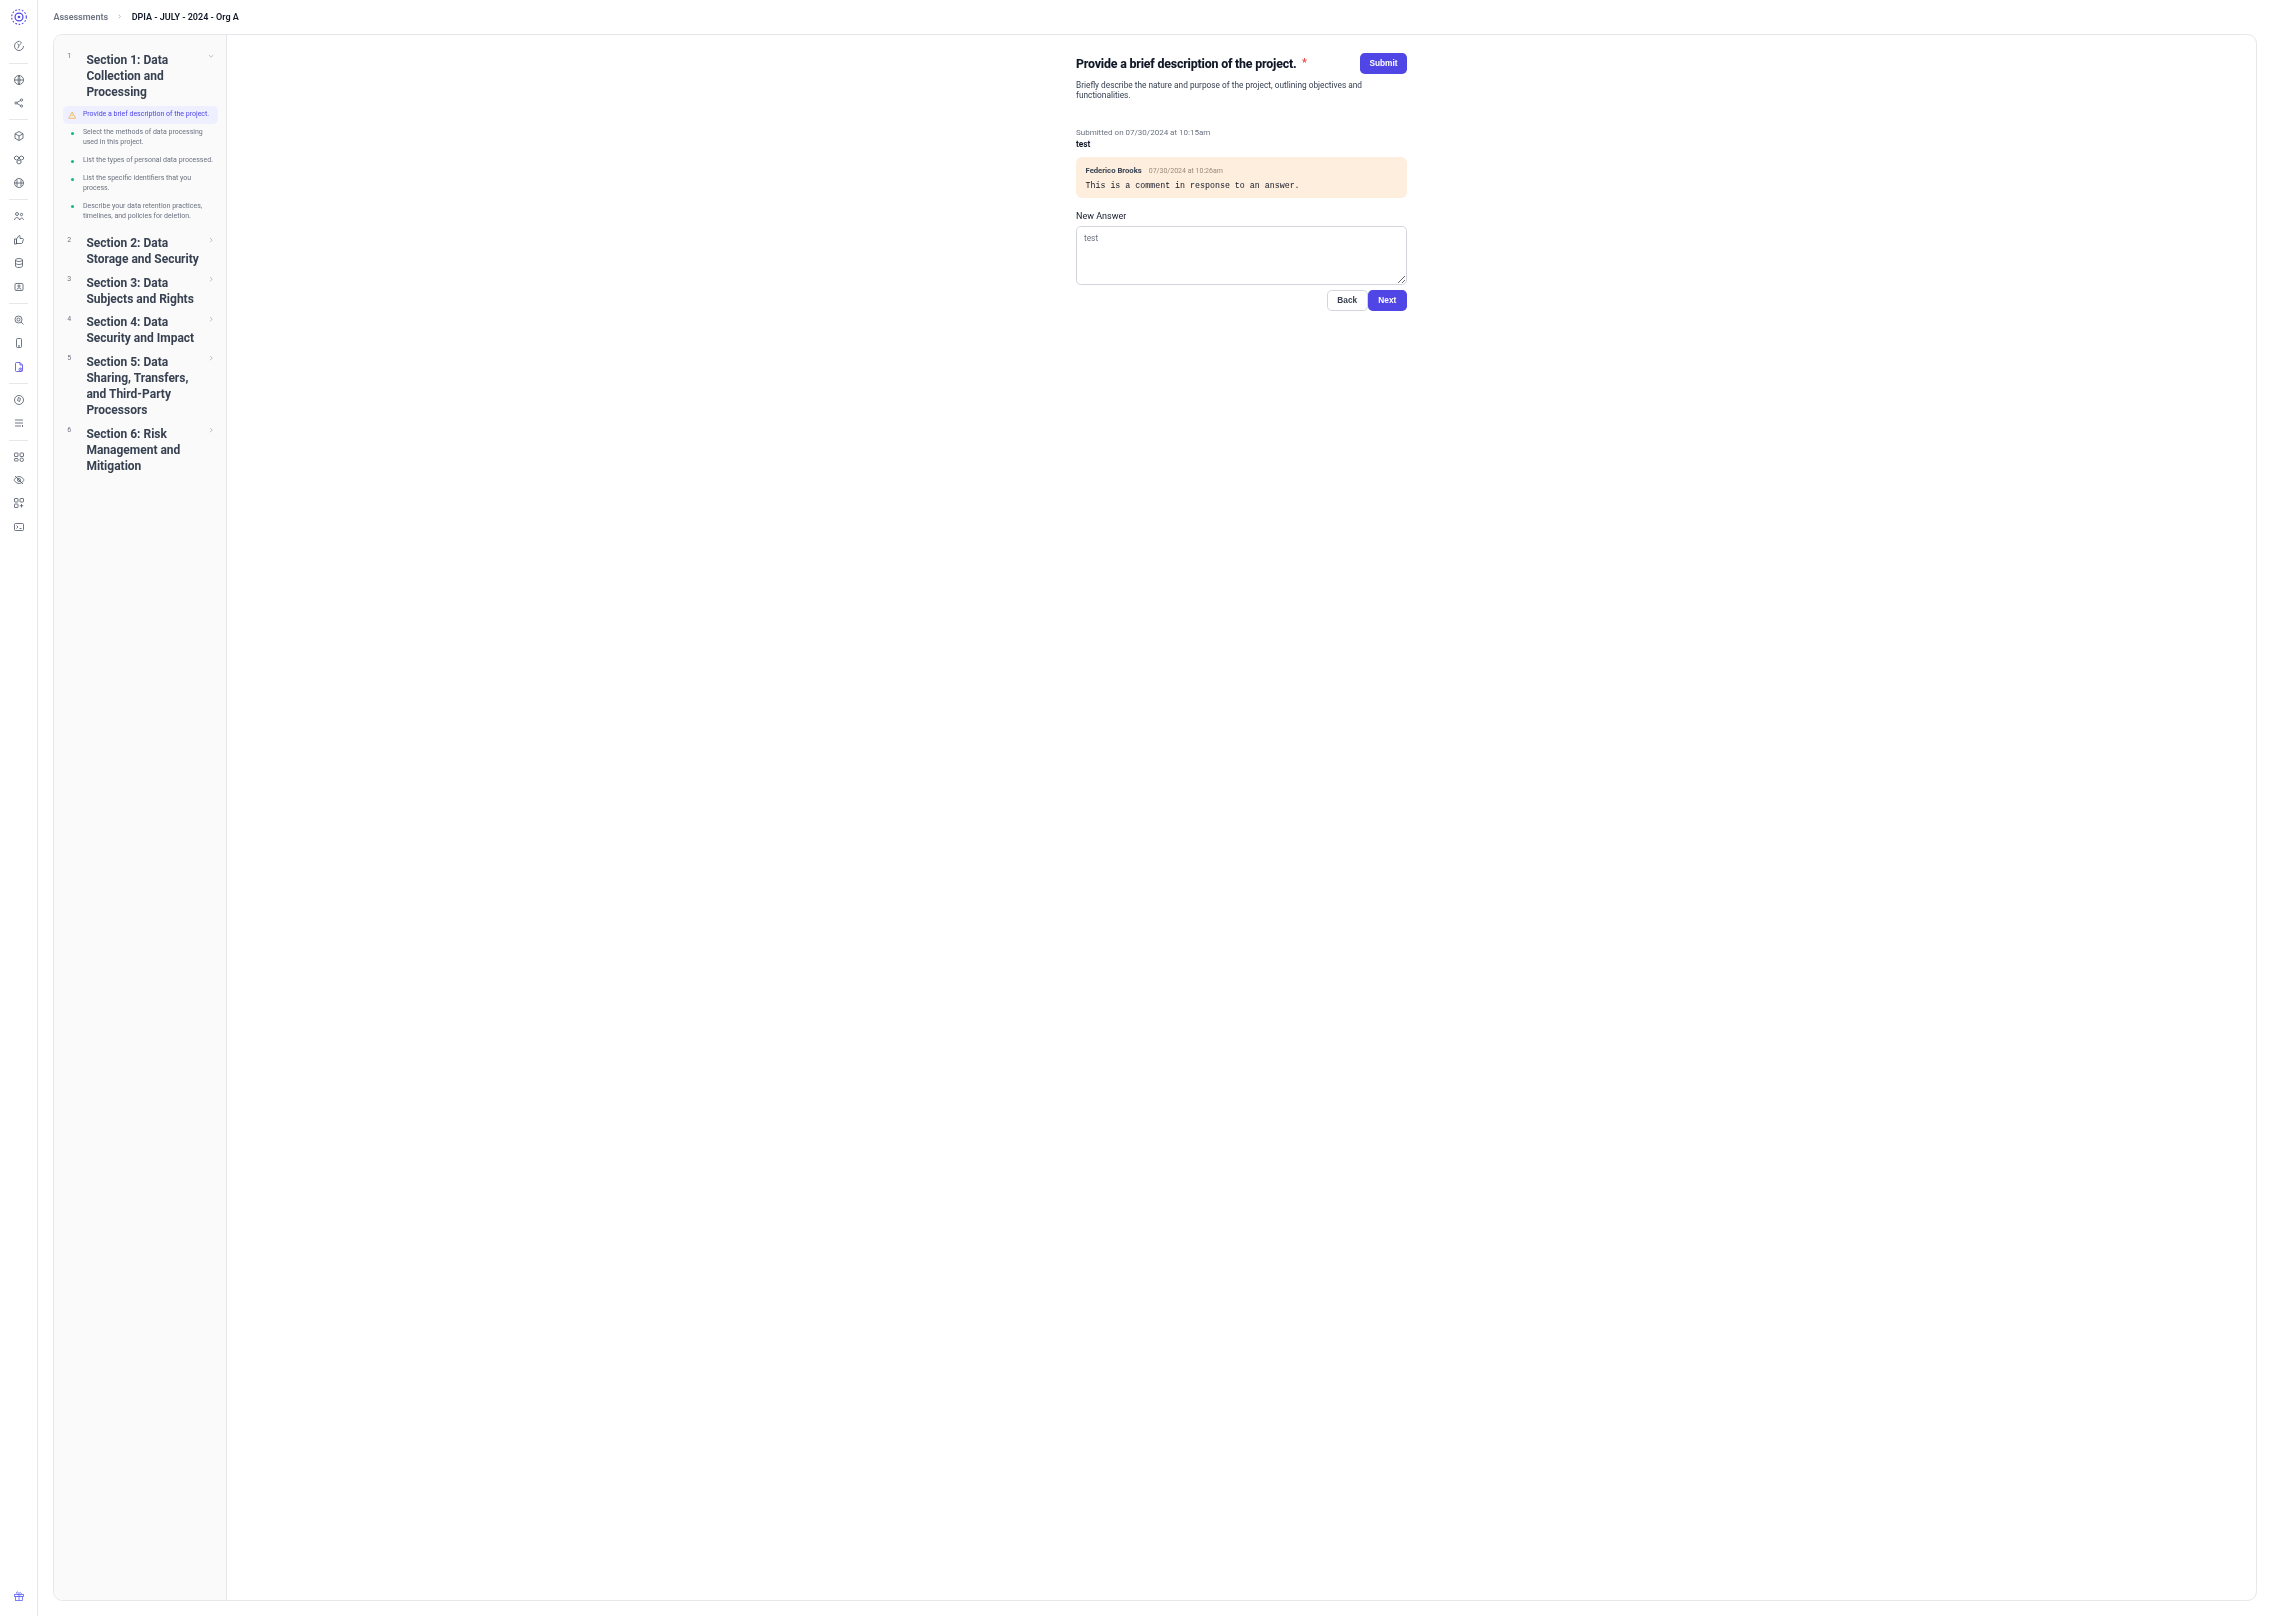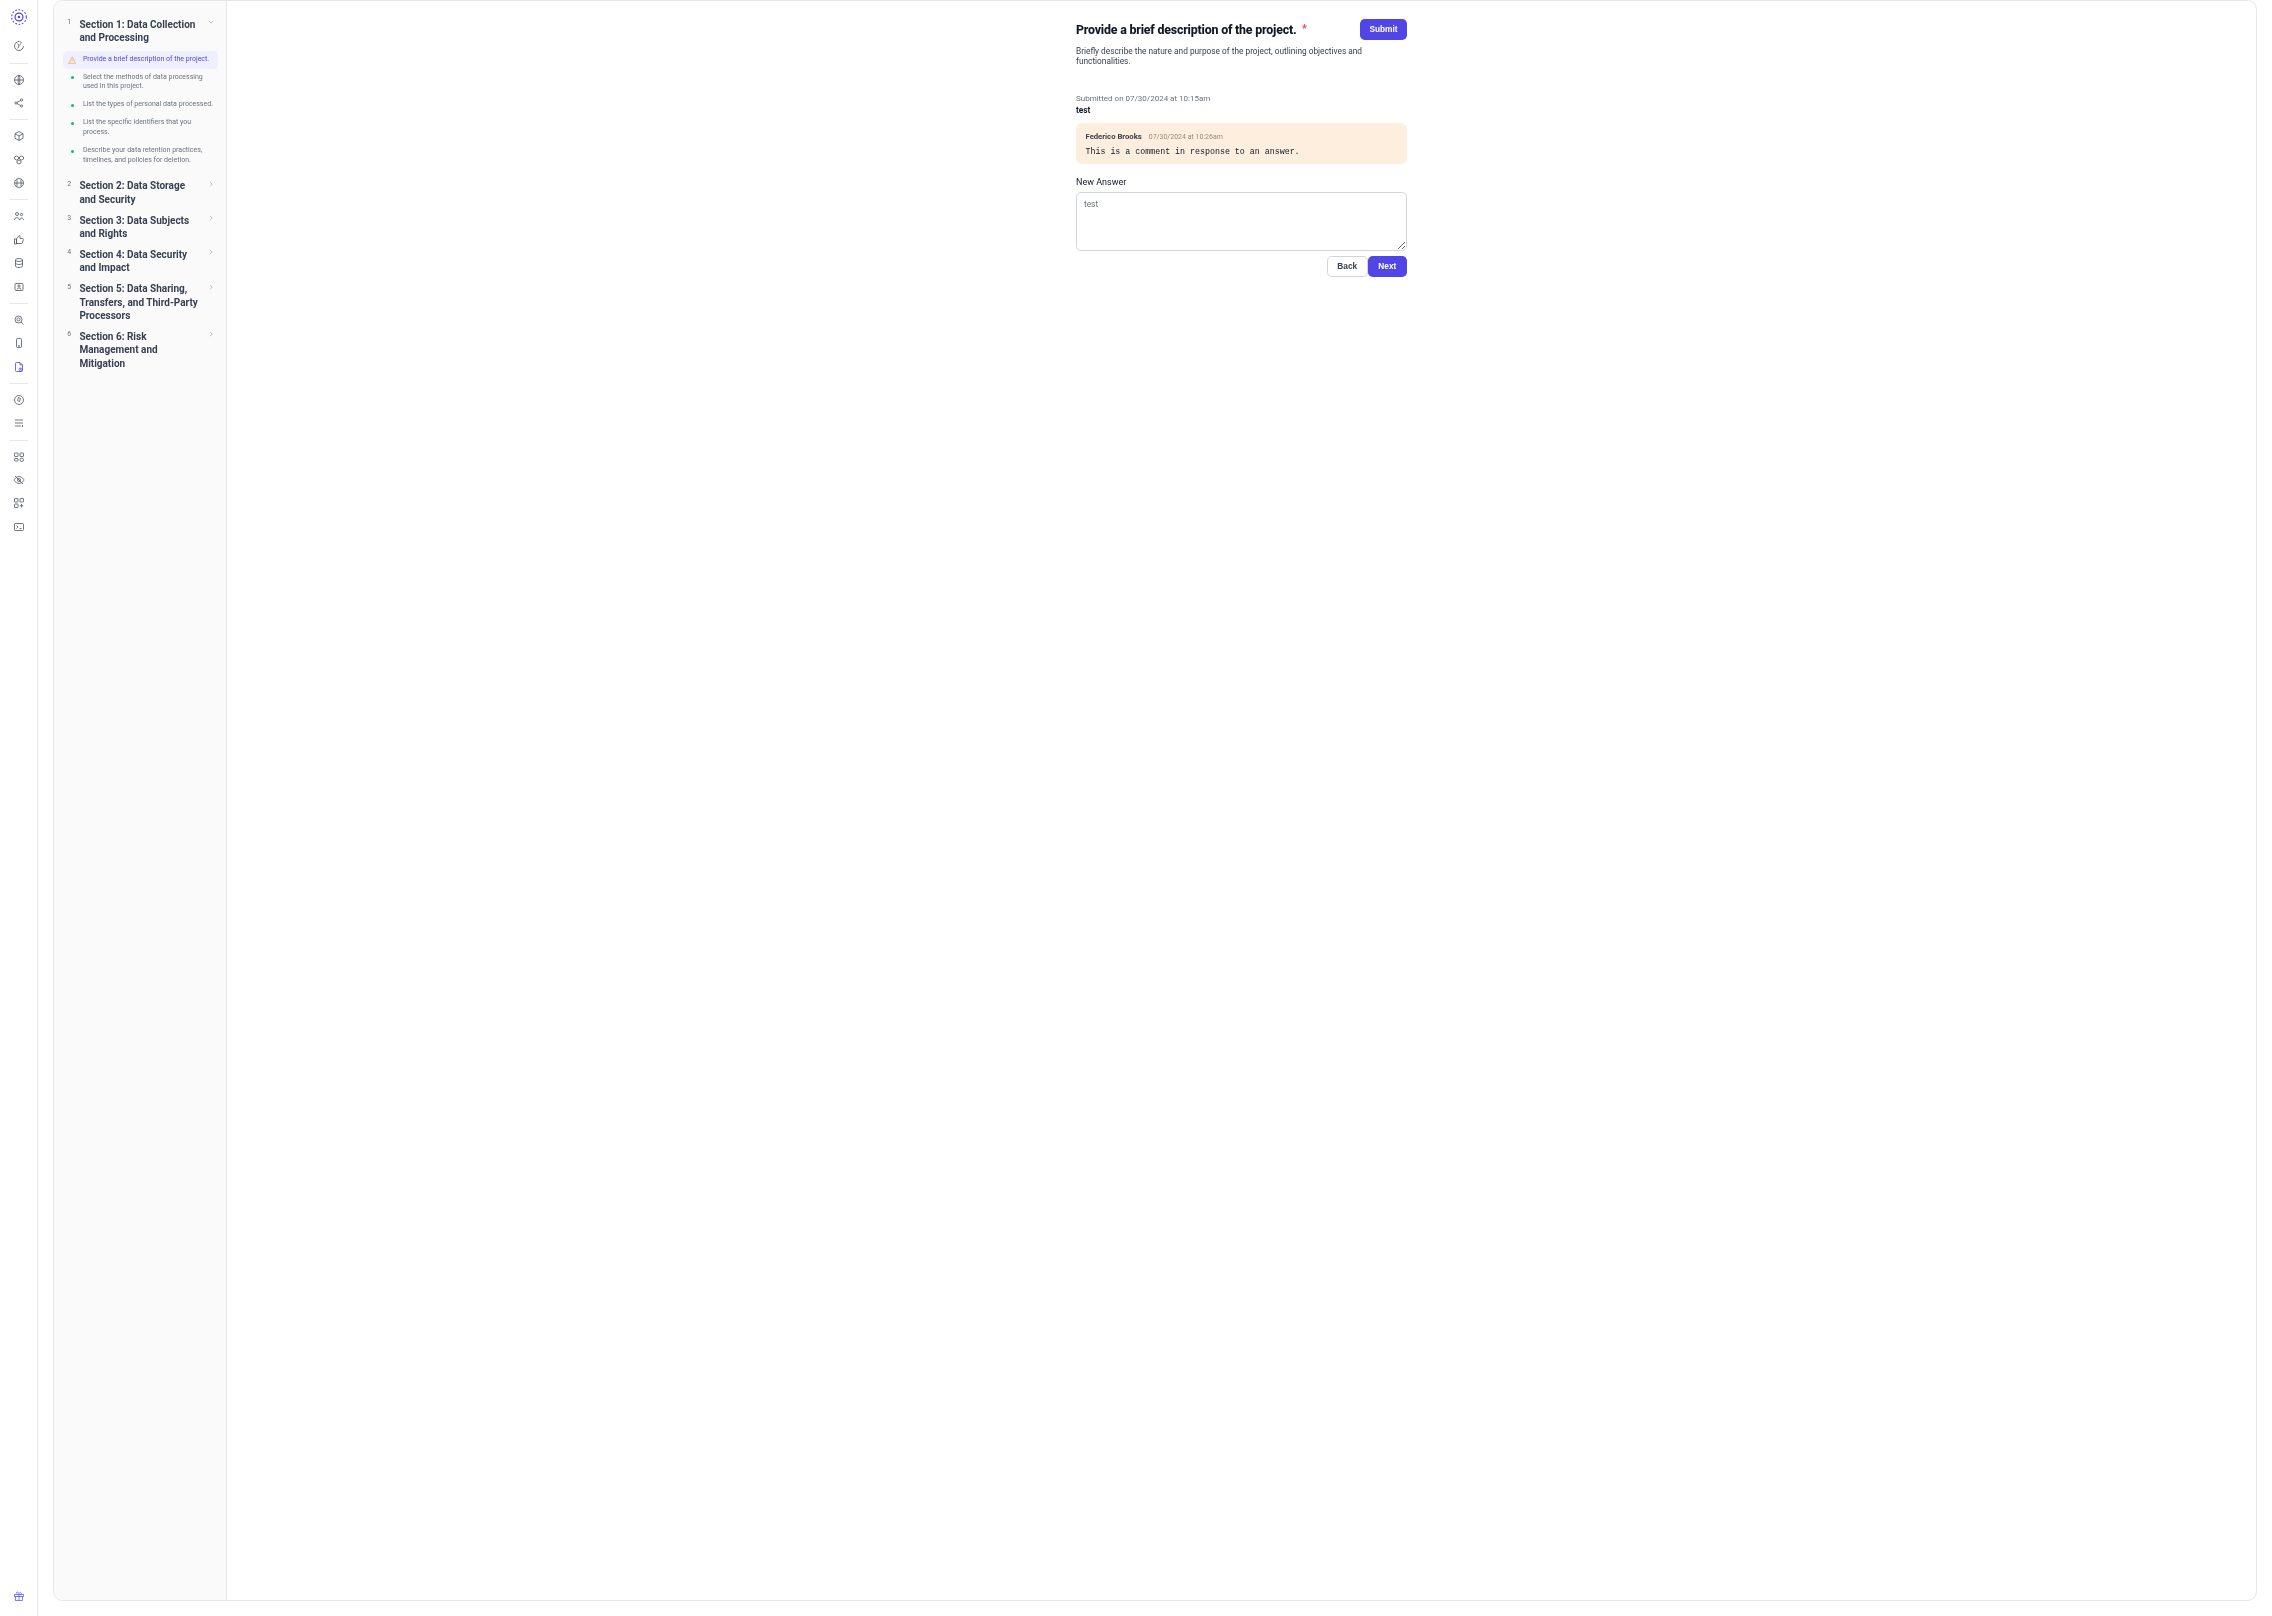--- a/index.html
+++ b/index.html
@@ -96,24 +96,25 @@
   .section-num {
     width: 8.3px;
     text-align: center;
     font-size: 7px;
     color: #6b7280;
     margin-top: 0.6px;
     flex-shrink: 0;
   }
   .section-title {
     flex: 1;
-    font-size: 10px;
+    font-size: 12px;
     font-weight: 700;
     color: #374151;
     line-height: 1.35;
+    margin-left: 7px;
   }
   .section-chev {
     color: #9ca3af;
     flex-shrink: 0;
     margin-top: 0.6px;
   }
   .section-chev svg { width: 8.3px; height: 8.3px; stroke: currentColor; fill: none; stroke-width: 2; }
   .questions {
     padding: 2.4px 0 6px 0;
   }
@@ -390,20 +391,29 @@
   <div class="icon-btn gift">
     <svg viewBox="0 0 24 24">
         <rect x="3" y="9" width="18" height="4"></rect>
         <rect x="5" y="13" width="14" height="8"></rect>
         <path d="M12 9v12M12 9c-2 0-5-1-5-3.5S10 3 12 7c2-4 5-.5 5 1.5S14 9 12 9z"></path>
       </svg>
   </div>
 </nav>
 
 <div class="main">
+  <div class="breadcrumb">
+    <span class="crumb">Assessments</span>
+    <span class="chev">
+      <svg width="7" height="7" viewBox="0 0 24 24" fill="none" stroke="currentColor" stroke-width="2.5">
+          <path d="M9 6l6 6-6 6"></path>
+        </svg>
+    </span>
+    <span class="crumb current">DPIA - JULY - 2024 - Org A</span>
+  </div>
 
   <div class="content-wrap">
     <div class="panel">
 
       <aside class="section-nav">
 
         <div class="section-row">
           <div class="section-num">1</div>
           <div class="section-title">Section 1: Data Collection and Processing</div>
           <div class="section-chev">

